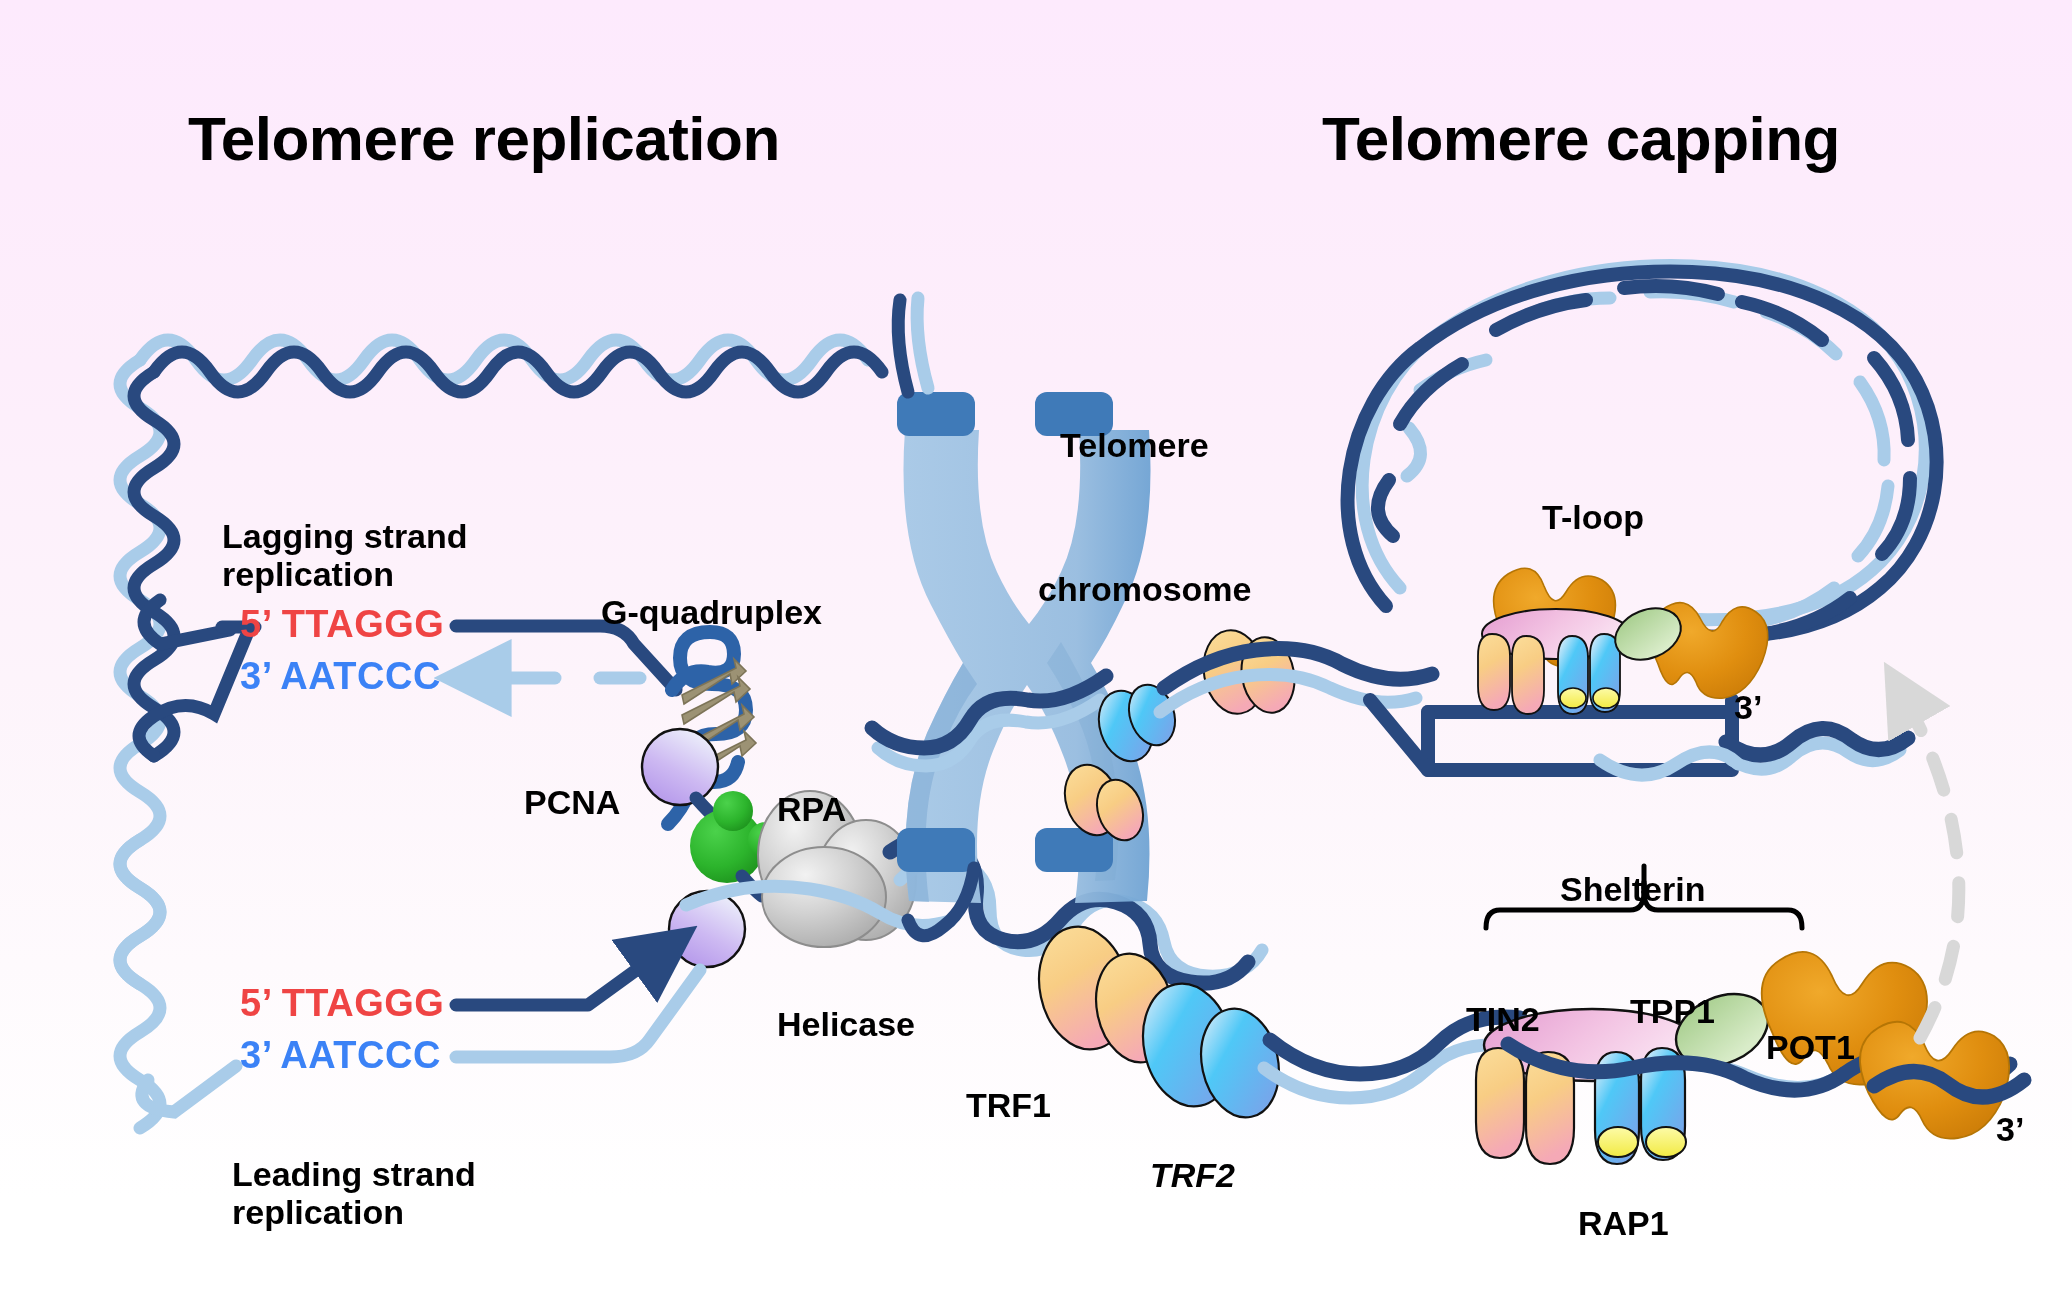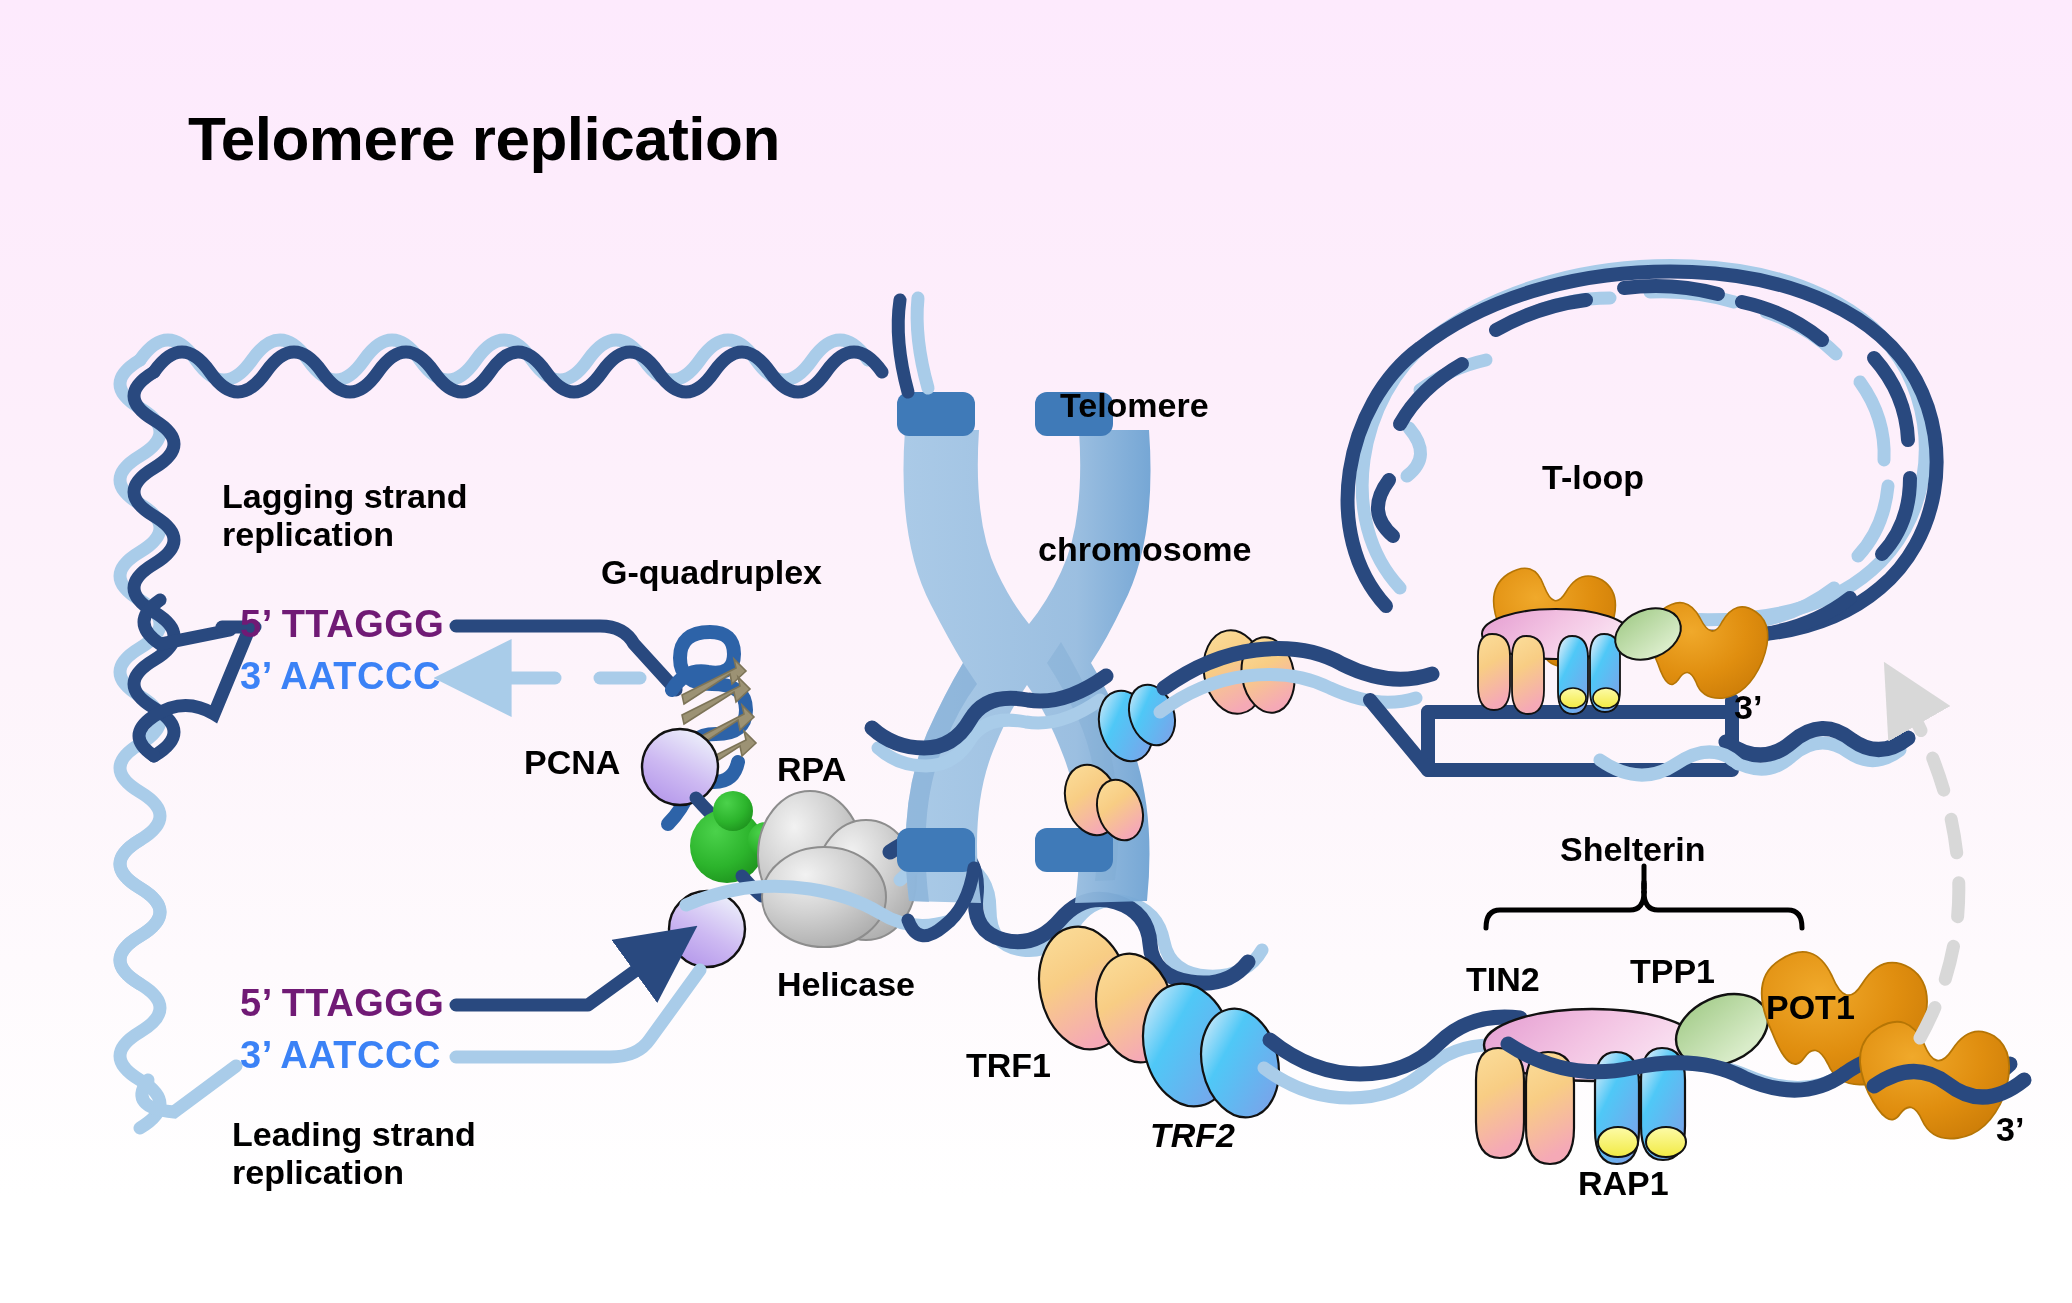--- a/index.html
+++ b/index.html
@@ -6,23 +6,23 @@
   body{
     width:2072px;height:1303px;overflow:hidden;
     font-family:"Liberation Sans","DejaVu Sans",sans-serif;
     background:linear-gradient(to bottom,#fdeafd 0%,#fdeefb 28%,#fdf4fb 52%,#fefafd 74%,#ffffff 92%,#ffffff 100%);
   }
   #stage{position:relative;width:2048px;height:1303px;border-radius:18px;}
   svg.layer{position:absolute;left:0;top:0;width:2072px;height:1303px;}
   .lbl{position:absolute;font-weight:bold;color:#000;white-space:pre;line-height:1.12;}
   .title{font-size:62px;font-weight:bold;letter-spacing:-0.5px;}
   .seq{position:absolute;font-weight:bold;font-size:38px;white-space:pre;letter-spacing:0.5px;}
-  .seq.dark{color:#701a75;}
+  .seq.dark{color:#ef4444;}
   .seq.light{color:#3b82f6;}
-  .lbl-md{font-size:34px;}
+  .lbl-md{font-size:34px;margin-top:40px;}
   .prime{position:absolute;font-weight:bold;font-size:34px;color:#000;}
 </style>
 </head>
 <body>
 
 <div id="stage">
 
   <svg class="layer" viewBox="0 0 2072 1303">
     <defs>
 
@@ -341,20 +341,21 @@
       <path d="M1644,888 L1644,886"></path>
       <path d="M1644,886 L1644,884"></path>
       <path d="M1644,884 L1644,882"></path>
     </g>
     <path d="M1644,892 L1644,866" fill="none" stroke="#000" stroke-width="5" stroke-linecap="round"></path>
 
     <path d="M1920,1038 C1970,948 1980,830 1900,690" fill="none" stroke="#d8d8d8" stroke-width="13" stroke-linecap="round" stroke-dasharray="34 30" marker-end="url(#arrGray)"></path>
   </svg>
 
   <div class="lbl title" style="left:188px;top:104px;">Telomere replication</div>
+  <div class="lbl title" style="left:1322px;top:104px;">Telomere capping</div>
 
   <div class="lbl lbl-md" style="left:222px;top:477px;">Lagging strand
 replication</div>
   <div class="lbl lbl-md" style="left:232px;top:1115px;">Leading strand
 replication</div>
   <div class="lbl lbl-md" style="left:601px;top:553px;">G-quadruplex</div>
   <div class="lbl lbl-md" style="left:524px;top:743px;">PCNA</div>
   <div class="lbl lbl-md" style="left:777px;top:750px;">RPA</div>
   <div class="lbl lbl-md" style="left:777px;top:965px;">Helicase</div>
 

